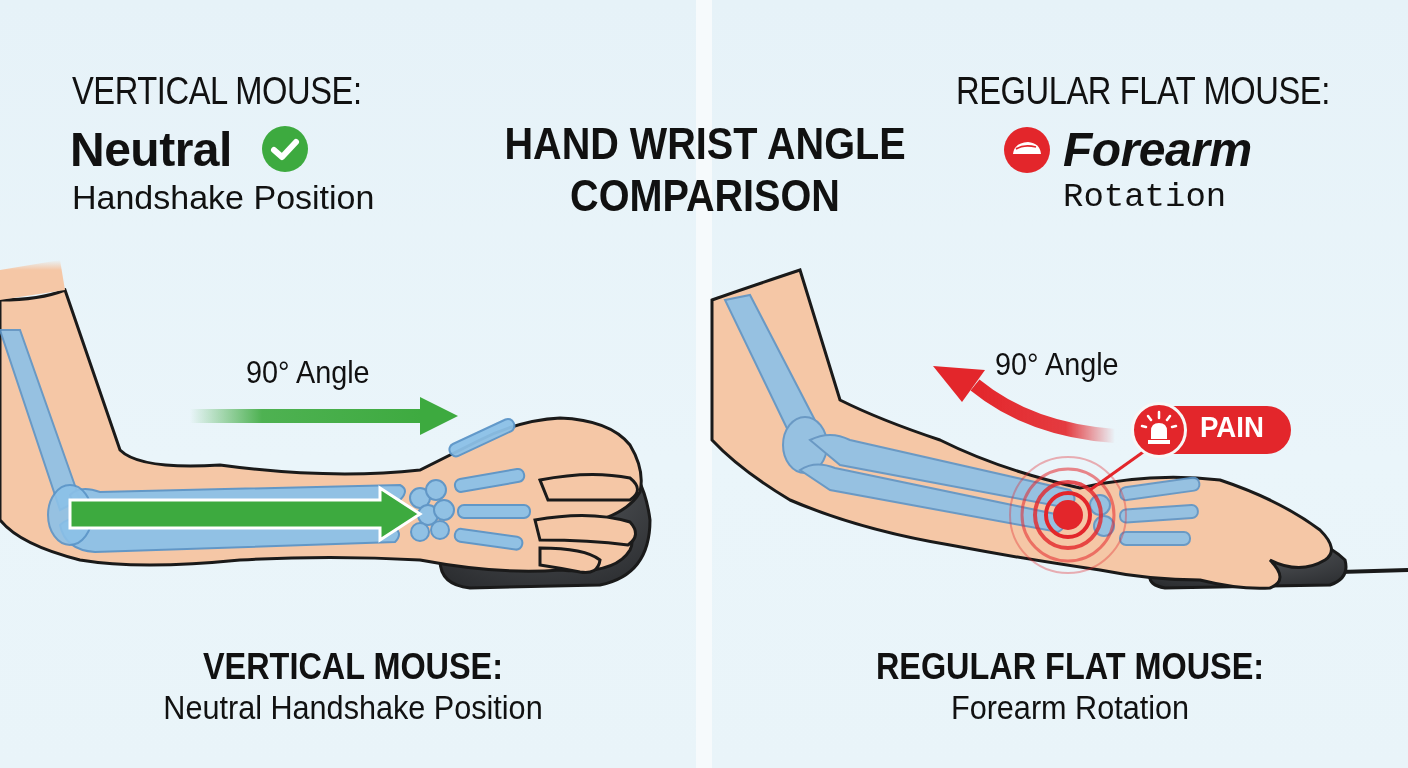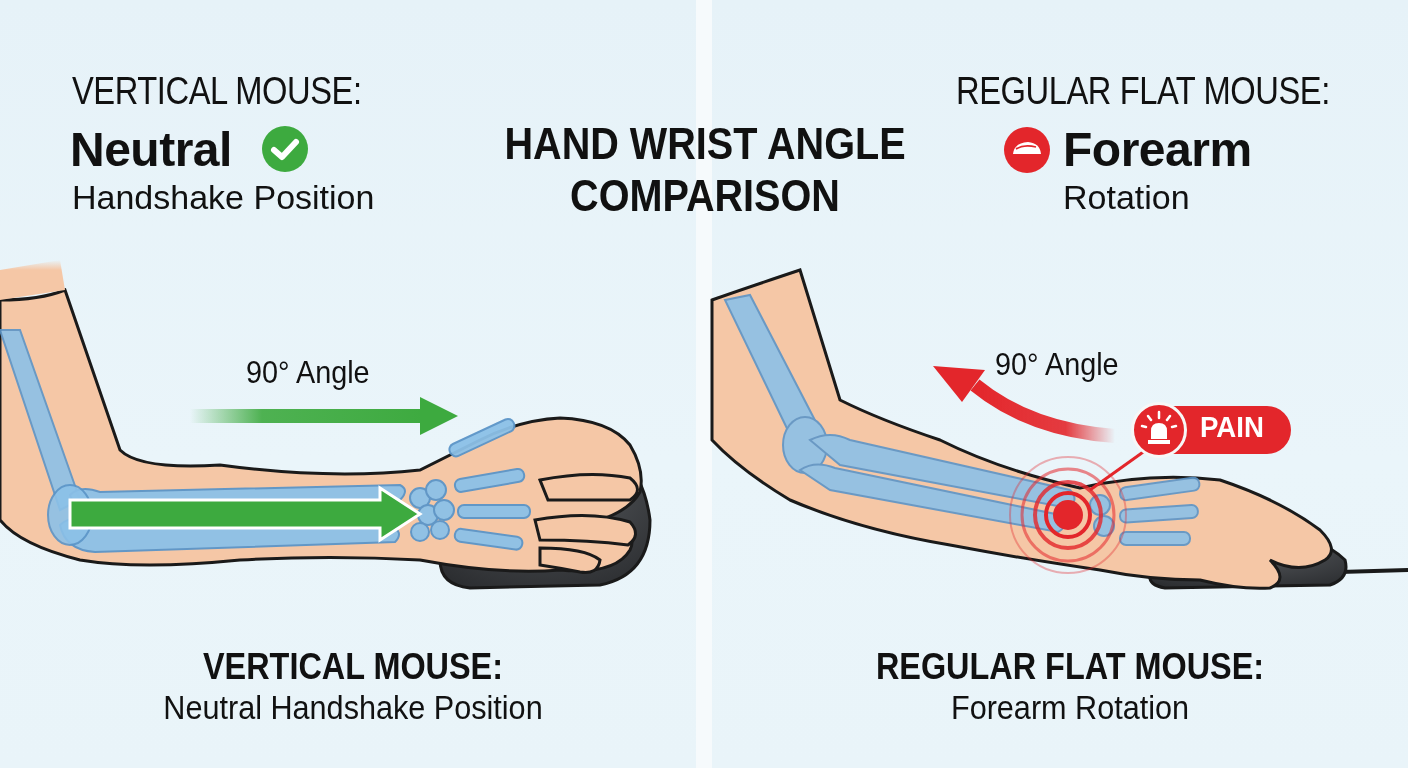--- a/index.html
+++ b/index.html
@@ -160,22 +160,22 @@
 </div>
 <div class="txt hdr-sub" style="left:72px; top:178px;">Handshake Position</div>
 
 <div class="txt cond hdr-small" style="left:956px; top:70px;">REGULAR FLAT MOUSE:</div>
 <div class="icon-badge" style="left:1004px; top:127px; width:46px; height:46px; background:#e3262b;">
   <svg width="46" height="46" viewBox="0 0 46 46">
       <path d="M9 27 Q10 16 24 15 Q36 16 37 27 Z" fill="#fff"></path>
       <path d="M12 22 Q20 17 32 20" stroke="#e3262b" stroke-width="1.5" fill="none"></path>
     </svg>
 </div>
-<div class="txt hdr-big" style="left:1063px; top:122px;">Forearm</div>
-<div class="txt hdr-sub" style="left:1063px; top:178px;">Rotation</div>
+<div class="txt hdr-big" style="left:1063px; top:122px;font-style:italic;">Forearm</div>
+<div class="txt hdr-sub" style="left:1063px; top:178px;font-family:Liberation Mono, monospace;">Rotation</div>
 
 <div class="txt cond angle-label" style="left:246px; top:354px;">90° Angle</div>
 <div class="txt cond angle-label" style="left:995px; top:346px;">90° Angle</div>
 
 <div class="pain-badge"></div>
 <div class="icon-badge" style="left:1131px; top:402px; width:56px; height:56px; background:#e3262b; border:3px solid #f7f7f7;">
   <svg width="50" height="50" viewBox="0 0 50 50">
     <path d="M17 34 L17 26 Q17 18 25 18 Q33 18 33 26 L33 34 Z" fill="#fff"></path>
     <rect x="14" y="35" width="22" height="4" fill="#fff"></rect>
     <g stroke="#fff" stroke-width="2.5" stroke-linecap="round">

